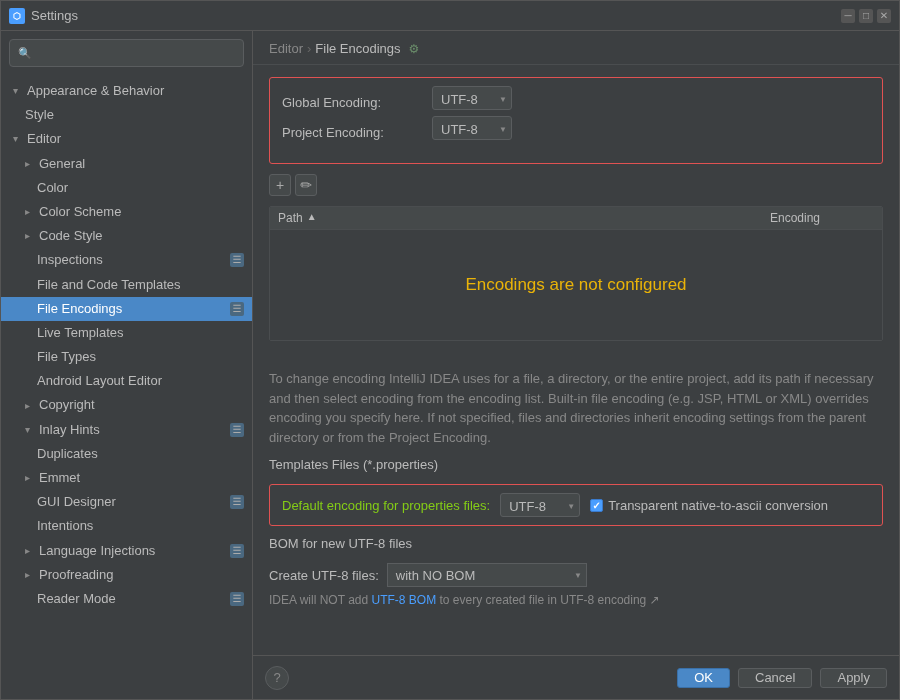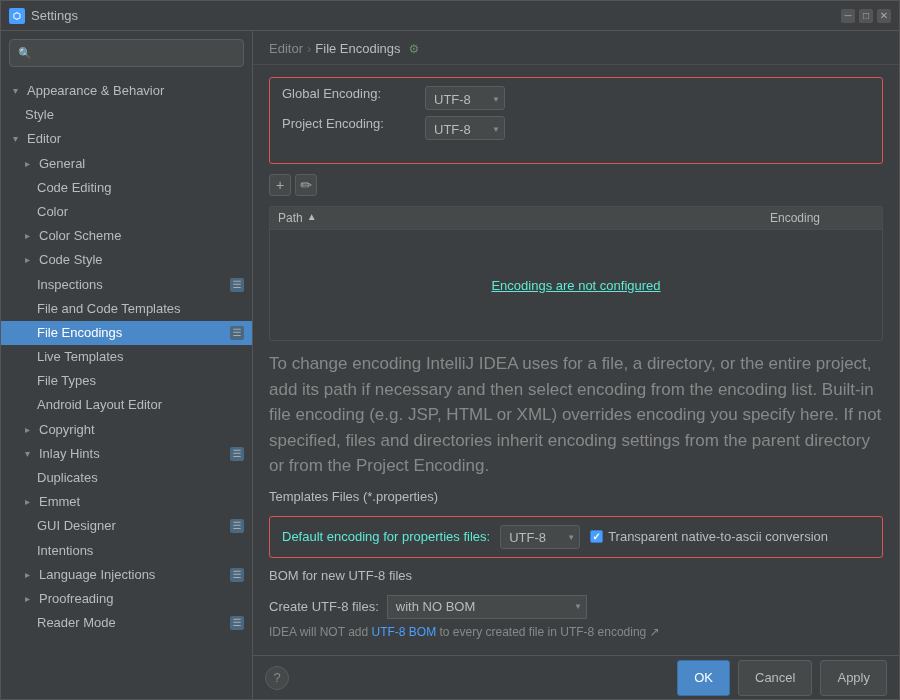--- a/index.html
+++ b/index.html
@@ -200,22 +200,22 @@
     
     .encoding-box {
       border: 1px solid #e05252;
       border-radius: 3px;
       padding: 8px 12px;
       background: #3c3f41;
     }
 
     .encoding-row {
       display: flex;
-      align-items: flex-start;
-      gap: 13px;
+      align-items: flex-end;
+      gap: 20px;
       margin-bottom: 6px;
     }
 
     .encoding-row:last-child {
       margin-bottom: 15px;
     }
 
     .encoding-label {
       color: #bbb;
       width: 130px;
@@ -298,51 +298,51 @@
 
     .table-body {
       height: 110px;
       background: #3c3f41;
       display: flex;
       align-items: center;
       justify-content: center;
     }
 
     .empty-text {
-      color: #5eead4;
-      font-size: 13px;
-      text-decoration: underline;
+      color: #eab308;
+      font-size: 17px;
     }
 
     
     .info-text {
-      font-size: 17px;
+      font-size: 13px;
       color: #888;
       line-height: 1.5;
+      margin-top: 18px;
     }
 
     
     .section-title {
       font-size: 13px;
       color: #bbb;
       margin-bottom: 6px;
     }
 
     .properties-box {
       border: 1px solid #e05252;
       border-radius: 3px;
       padding: 8px 12px;
       background: #3c3f41;
       display: flex;
       align-items: center;
       gap: 10px;
     }
 
     .prop-label {
-      color: #5eead4;
+      color: #84cc16;
       font-size: 13px;
       white-space: nowrap;
     }
 
     .checkbox-row {
       display: flex;
       align-items: center;
       gap: 5px;
     }
 
@@ -428,21 +428,21 @@
     }
 
     .btn {
       padding: 4px 16px;
       border-radius: 3px;
       cursor: pointer;
       font-size: 13px;
       border: 1px solid #5a5d5f;
       background: #45494a;
       color: #bbb;
-      height: 36px;
+      height: 20px;
       display: flex;
       align-items: center;
     }
 
     .btn-primary {
       background: #4a88c7;
       border-color: #3a70a8;
       color: #fff;
     }
 
@@ -497,23 +497,20 @@
         <div class="nav-item indented-1">
           <span>Style</span>
         </div>
         <div class="nav-item">
           <span class="chevron">▾</span>
           <span>Editor</span>
         </div>
         <div class="nav-item indented-1">
           <span class="chevron">▸</span>
           <span>General</span>
-        </div>
-        <div class="nav-item indented-2">
-          <span>Code Editing</span>
         </div>
         <div class="nav-item indented-2">
           <span>Color</span>
         </div>
         <div class="nav-item indented-1">
           <span class="chevron">▸</span>
           <span>Color Scheme</span>
         </div>
         <div class="nav-item indented-1">
           <span class="chevron">▸</span>

